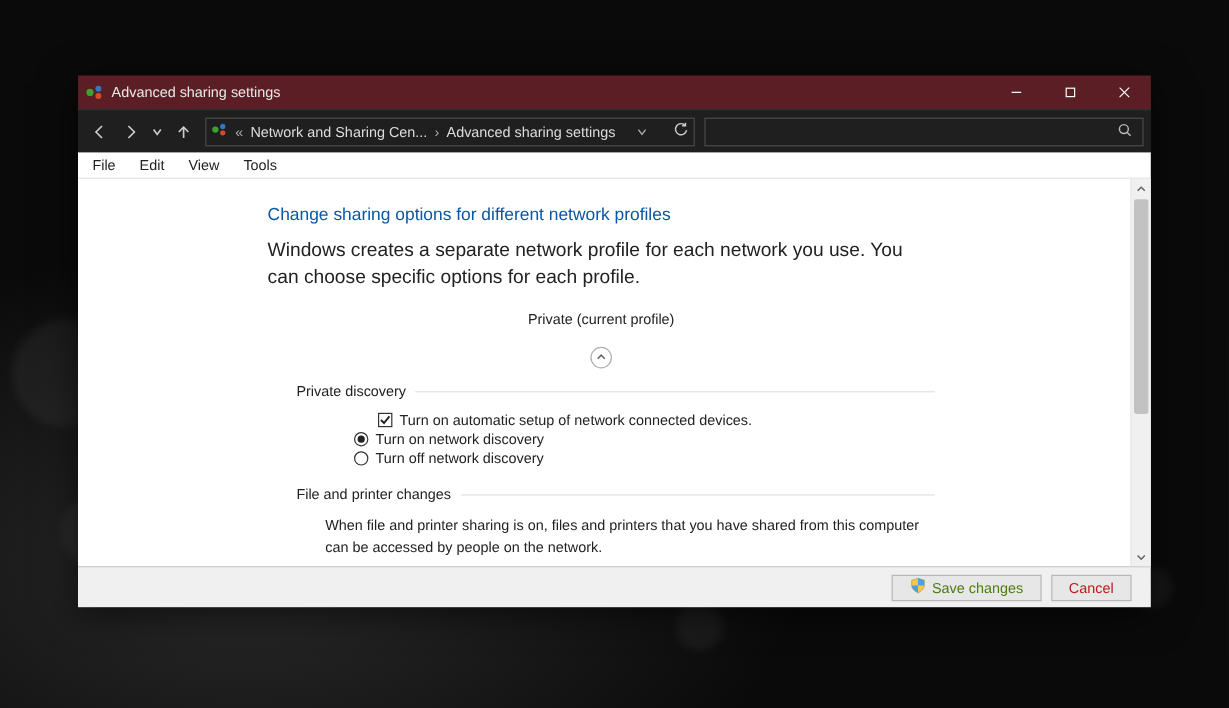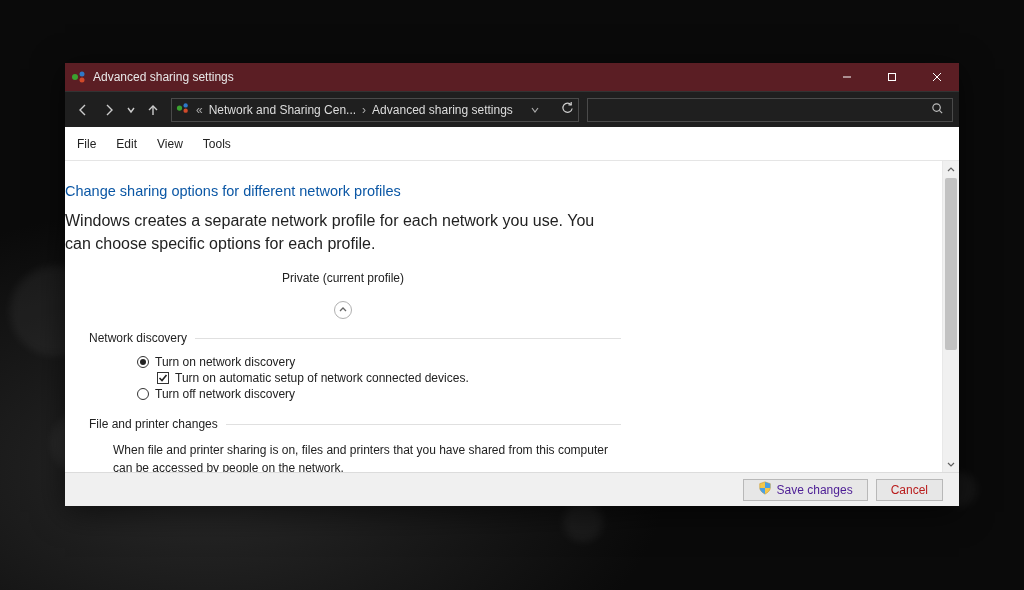--- a/index.html
+++ b/index.html
@@ -91,21 +91,21 @@
     height:24px;
     border:1px solid #4a4a4a;
     margin-left:6px;
     display:flex; align-items:center; justify-content:flex-end;
     padding:0 8px;
     color:#aaa;
   }
 
   
   .menubar {
-    height: 34px;
+    height: 22px;
     background:#fff;
     border-bottom:1px solid #e5e5e5;
     display:flex; align-items:center;
     padding-left:4px;
     gap:4px;
     font-size:12px;
   }
   .menubar .menuitem { padding:2px 8px; }
 
   
@@ -127,20 +127,21 @@
     display:flex; flex-direction:column; align-items:center;
     border-left:1px solid #e8e8e8;
   }
   .scrollbar .arrow { height:17px; width:100%; display:flex;align-items:center;justify-content:center;}
   .scrollbar .track { flex:1; width:100%; position:relative;}
   .scrollbar .thumb { position:absolute; left:2px; right:2px; top:0; height:62%; background:#c2c2c2; border-radius:2px;}
   .scrollbar svg{stroke:#606060;stroke-width:1.2;fill:none;}
 
   .inner {
     width: 556px;
+    margin-left: 158px;
   }
   h1.page-title {
     color:#0b57a5;
     font-weight:400;
     font-size:14.5px;
     margin-bottom:10px;
   }
   p.page-desc {
     font-size:16px;
     color:#222;
@@ -192,21 +193,21 @@
   }
   .btn {
     height:22px;
     padding:0 14px;
     font-size:12px;
     background:#e7e7e7;
     border:1px solid #b8b8b8;
     display:inline-flex; align-items:center; gap:5px;
     color:#b91c1c;
   }
-  .btn.disabled{color:#4c1d95;}
+  .btn.disabled{color:#4d7c0f;}
   .shield{width:14px;height:14px;}
 </style>
 </head>
 <body>
 
 <div class="bokeh">
   <span></span>
     <span></span>
     <span></span>
     <span></span>
@@ -320,37 +321,37 @@
           <span>Private (current profile)</span>
           <span class="line"></span>
           <span class="chev-circle">
             <svg width="8" height="8" viewBox="0 0 8 8">
                 <polyline points="1,5 4,2 7,5"></polyline>
               </svg>
           </span>
         </div>
 
         <div class="subhead">
-          <span>Network discovery</span>
+          <span>Private discovery</span>
           <span class="line"></span>
         </div>
 
-        <div class="opt-row">
-          <span class="radio checked"></span>
-          <span>Turn on network discovery</span>
-        </div>
         <div class="opt-row indent">
           <span class="checkbox checked">
             <svg width="10" height="10" viewBox="0 0 10 10">
                 <polyline points="1.5,5 4,7.5 8.5,2"></polyline>
               </svg>
           </span>
           <span>Turn on automatic setup of network connected devices.</span>
         </div>
         <div class="opt-row">
+          <span class="radio checked"></span>
+          <span>Turn on network discovery</span>
+        </div>
+        <div class="opt-row">
           <span class="radio"></span>
           <span>Turn off network discovery</span>
         </div>
 
         <div style="height:14px"></div>
 
         <div class="subhead">
           <span>File and printer changes</span>
           <span class="line"></span>
         </div>

